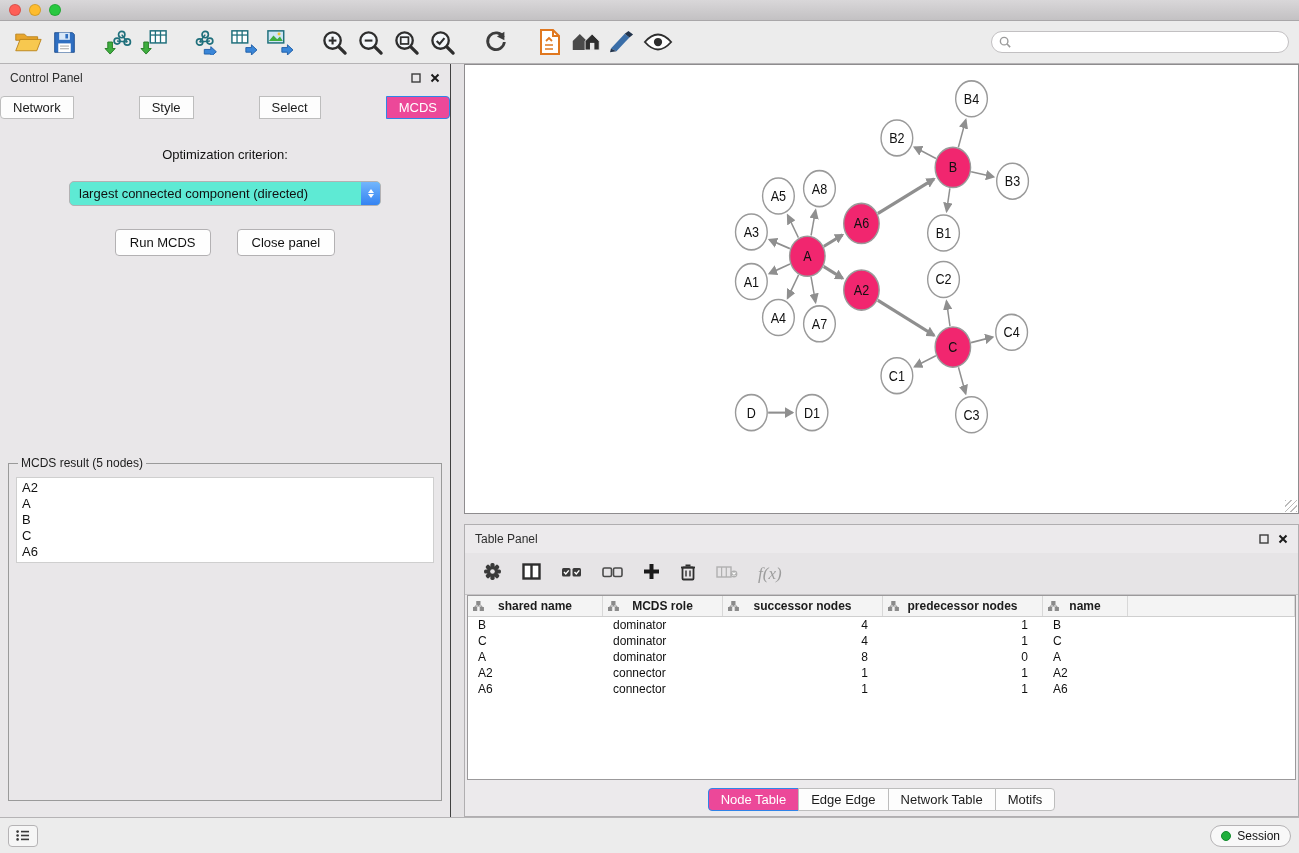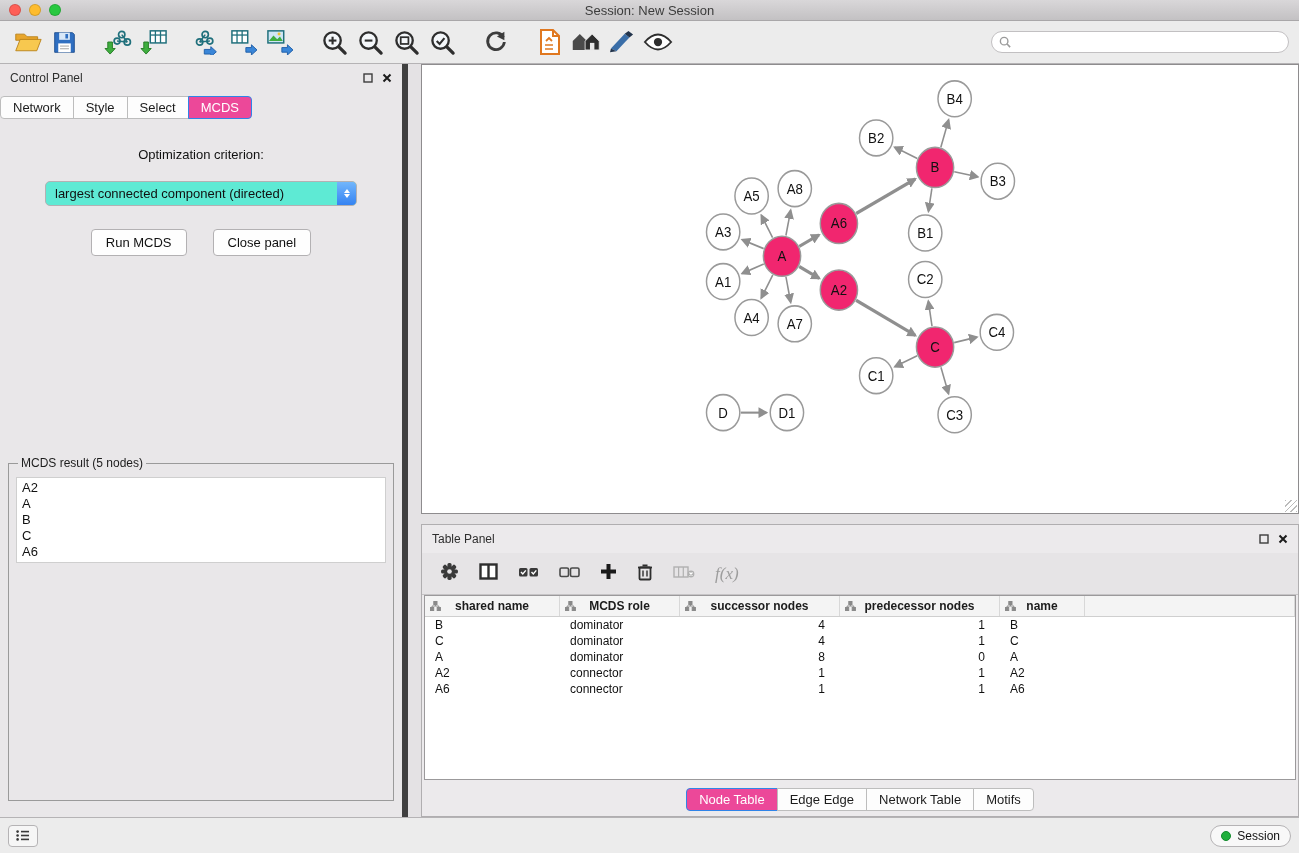--- a/index.html
+++ b/index.html
@@ -19,26 +19,26 @@
   .tbtn { width:36px; height:34px; display:flex; align-items:center; justify-content:center; cursor:default; }
   .tb-sep { width:18px; }
   .search { margin-left:auto; width:298px; height:22px; background:#fff; border:1px solid #c2c0c2;
     border-radius:12px; display:flex; align-items:center; padding:0 7px; gap:5px; }
   .search input { border:none; outline:none; flex:1; font-size:12px; background:transparent; }
 
   
   .main { display:flex; height:753px; background:#e4e2e4; }
 
   
-  .control-panel { width:408px; background:#e9e7e9; border-right:6px solid #404040;
+  .control-panel { width:451px; background:#e9e7e9; border-right:1px solid #404040;
     display:flex; flex-direction:column; }
   .panel-head { height:28px; display:flex; align-items:center; padding:0 10px; font-size:12px; color:#2e2e2e; flex:none; }
   .panel-head .grow { flex:1; }
   .win-ic { margin-left:9px; display:flex; align-items:center; }
-  .seg-tabs { display:flex; justify-content:flex-start; margin:4px 0 2px; flex:none; }
+  .seg-tabs { display:flex; justify-content:space-between; margin:4px 0 2px; flex:none; }
   .seg-tab { padding:3px 12px; font-size:13px; background:#fdfdfd; border:1px solid #bdbdbd;
     margin-left:-1px; color:#1c1c1c; cursor:default; white-space:nowrap; }
   .seg-tab:first-child { border-radius:4px 0 0 4px; margin-left:0; }
   .seg-tab:last-child { border-radius:0 4px 4px 0; }
   .seg-tab.active { background:#ec4899; border-color:#2f84e8; color:#fff; }
   .opt-label { text-align:center; font-size:13px; color:#111; margin:26px 0 12px; }
   .dropdown { width:312px; margin:7px auto; height:25px; background:#5eead4; border:1px solid #b3b1b3;
     border-radius:5px; display:flex; align-items:center; padding-left:9px; position:relative;
     font-size:13px; color:#111; }
   .dd-stepper { position:absolute; right:0px; top:0px; bottom:0px; width:19px;
@@ -102,21 +102,20 @@
 </style>
 </head>
 <body>
 
 <div class="titlebar">
   <div class="traffic">
     <span class="light" style="background:#ff5f57"></span>
     <span class="light" style="background:#febc2e"></span>
     <span class="light" style="background:#28c840"></span>
   </div>
-  <div class="tb-title">Session: New Session</div>
 </div>
 
 <div class="toolbar">
   <div class="tbtn">
     <svg width="28" height="24" viewBox="0 0 32 26">
       <path d="M2 4 h10 l3 3 h12 v4 H2 z" fill="#e8a62c" stroke="#b87f15"></path>
       <path d="M2 23 L7 10 h24 L26 23 z" fill="#f7c84f" stroke="#b87f15"></path>
     </svg>
   </div>
   <div class="tbtn">

